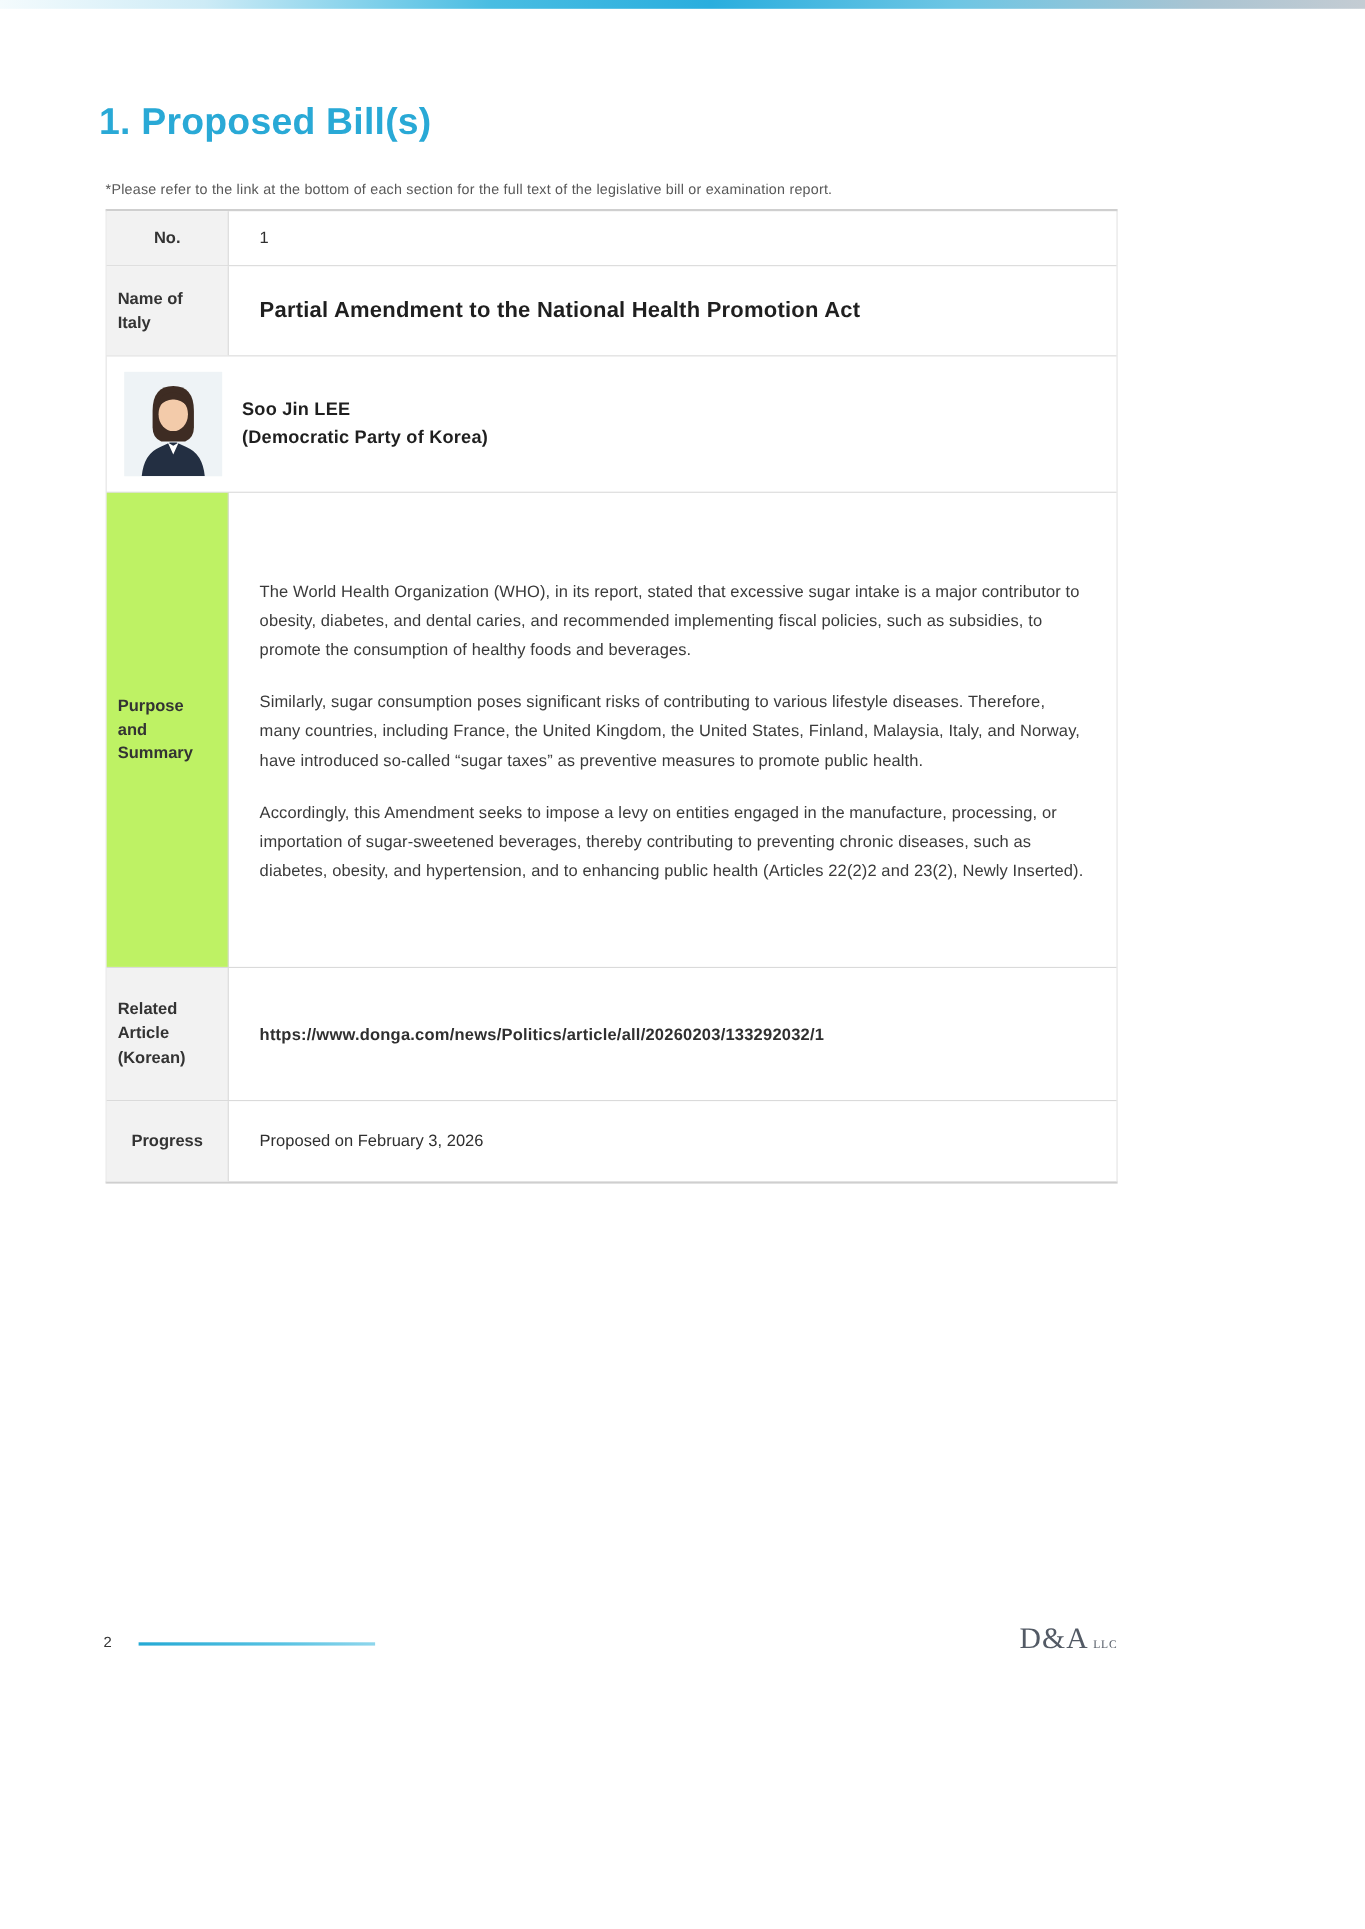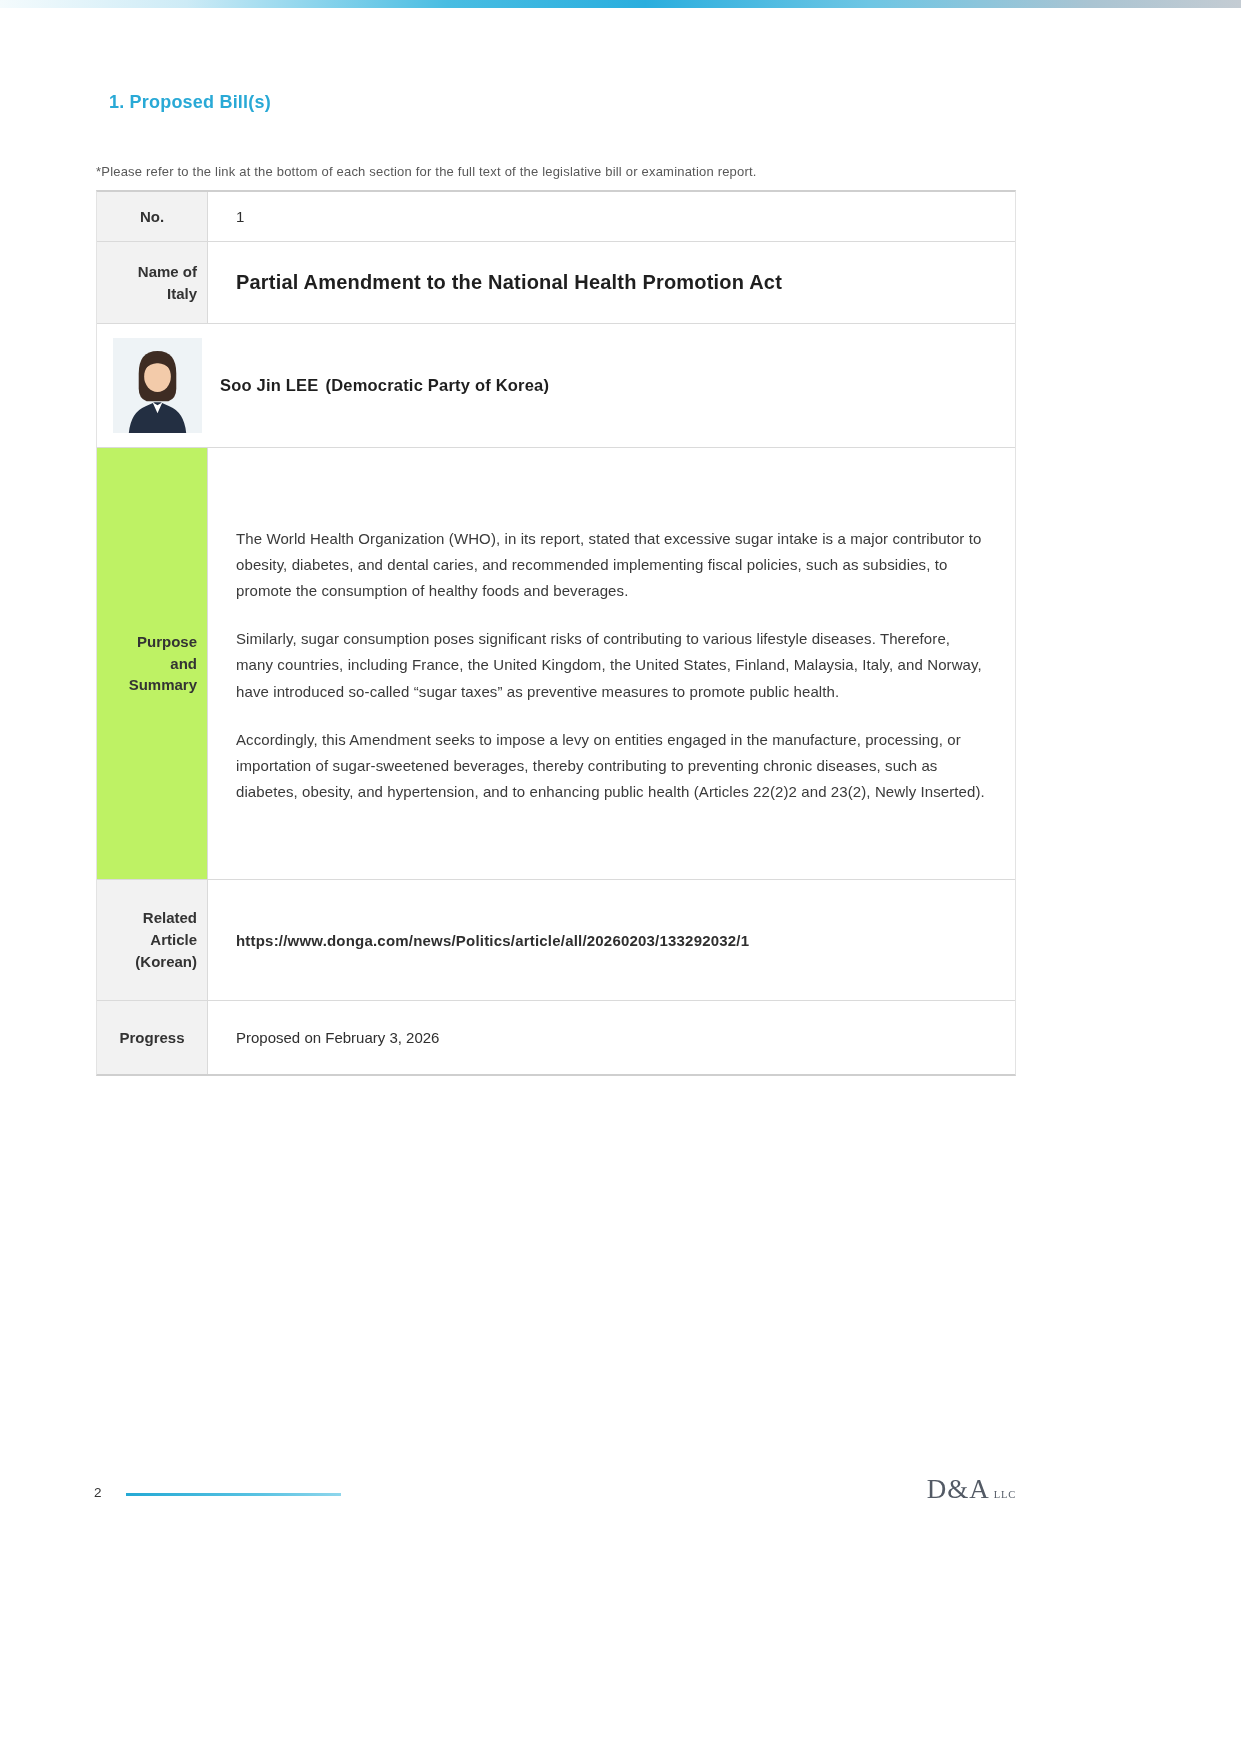--- a/index.html
+++ b/index.html
@@ -20,24 +20,24 @@
     position: absolute;
     top: 0; left: 0;
     width: 100%;
     height: 8px;
     background: linear-gradient(90deg,
       #f4fbfd 0%, #cdebf6 15%, #49bde2 36%, #2aaede 52%,
       #6ec6e4 70%, #aac4d2 88%, #c4ccd3 100%);
   }
   .heading {
     position: absolute;
-    left: 109px;
+    left: 90px;
     top: 92px;
     margin: 0;
-    font-size: 18px;
+    font-size: 34px;
     font-weight: 700;
     letter-spacing: 0.2px;
     color: #29a9d6;
   }
   .note {
     position: absolute;
     left: 96px;
     top: 164px;
     width: 920px;
     text-align: left;
@@ -68,21 +68,21 @@
   .row-purpose  { height: 432px; }
   .row-article  { height: 121px; }
   .row-progress { height: 73px; }
   .cell-label {
     flex: 0 0 111px;
     background: #f2f2f2;
     border-right: 1px solid #dadada;
     display: flex;
     align-items: center;
     justify-content: center;
-    text-align: right;
+    text-align: left;
     font-size: 15px;
     font-weight: 600;
     color: #333333;
     line-height: 1.45;
     padding: 6px 10px;
     box-sizing: border-box;
   }
   .row-purpose .cell-label { background: #bef264; }
   .cell-value {
     flex: 1 1 auto;
@@ -102,21 +102,21 @@
     letter-spacing: 0.2px;
   }
   .value-proposer { padding-left: 16px; gap: 18px; }
   .photo {
     flex: 0 0 89px;
     width: 89px;
     height: 95px;
     overflow: hidden;
     background: #eef3f6;
   }
-  .proposer-text { display: flex; flex-direction: row; gap: 7px; justify-content: center; }
+  .proposer-text { display: flex; flex-direction: column; gap: 7px; justify-content: center; }
   .proposer-name, .proposer-party {
     font-size: 16.5px;
     font-weight: 700;
     color: #1f1f1f;
     letter-spacing: 0.2px;
   }
   .value-purpose {
     flex-direction: column;
     align-items: flex-end;
     justify-content: center;

